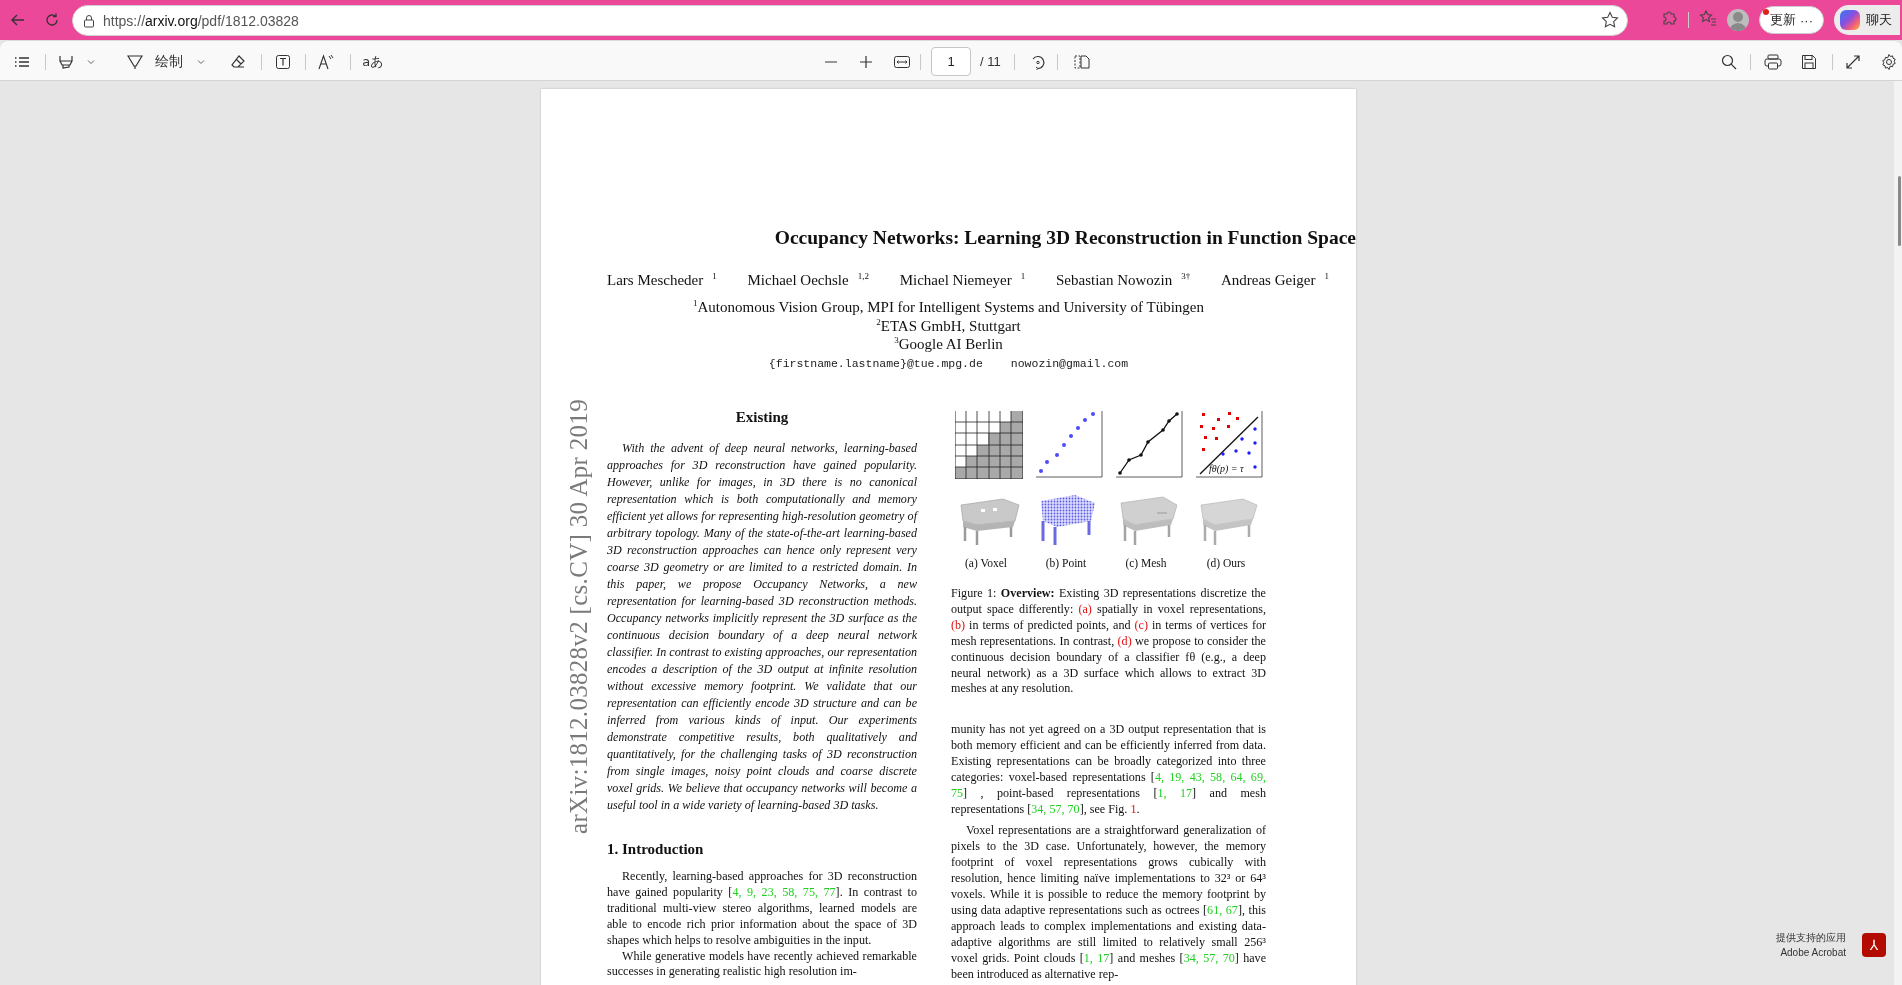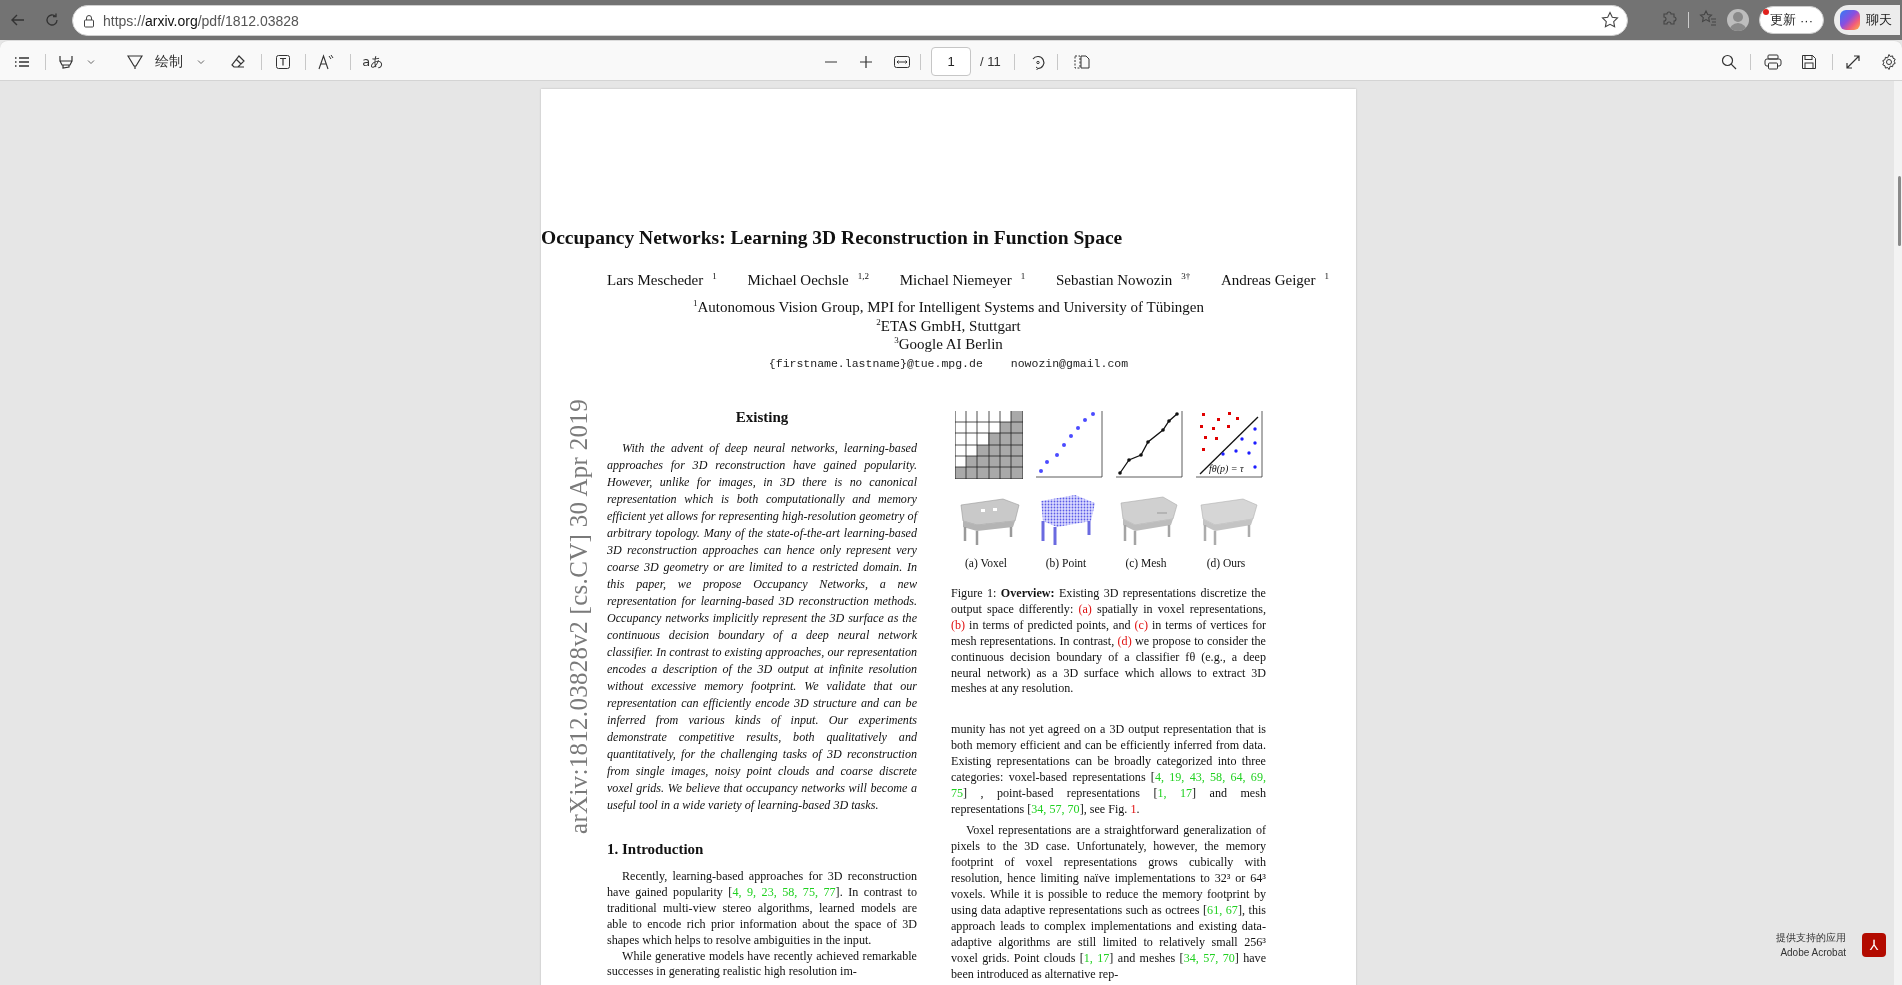--- a/index.html
+++ b/index.html
@@ -1,17 +1,17 @@
 <!DOCTYPE html>
 <html><head>
 <meta charset="utf-8">
 <style>
   * { box-sizing: border-box; margin: 0; padding: 0; }
   html, body { width: 1902px; height: 985px; overflow: hidden; background: #e6e6e6; font-family: "Liberation Sans", sans-serif; }
-  .browser-bar { position: absolute; top: 0; left: 0; width: 1902px; height: 40px; background: #737373; display: flex; align-items: center; }
+  .browser-bar { position: absolute; top: 0; left: 0; width: 1902px; height: 40px; background: #ec4899; display: flex; align-items: center; }
   .nav-btn { width: 32px; height: 32px; display: flex; align-items: center; justify-content: center; color: #333; cursor: pointer; }
   .address { position: absolute; left: 72px; top: 5px; width: 1556px; height: 31px; border: 1px solid #d0d0d0; border-radius: 16px; background: #fff; display: flex; align-items: center; padding-left: 10px; }
   .address .url { font-size: 14px; color: #555; margin-left: 8px; }
   .address .url b { color: #111; font-weight: normal; }
   .address .star { position: absolute; right: 8px; top: 5px; }
   .right-tools { position: absolute; left: 1660px; top: 4px; height: 32px; display: flex; align-items: center; gap: 10px; }
   .avatar { width: 22px; height: 22px; border-radius: 50%; background: #bdbdbd; position: relative; overflow: hidden; }
   .avatar .head { position: absolute; left: 6px; top: 3px; width: 10px; height: 10px; border-radius: 50%; background: #8a8a8a; }
   .avatar .body { position: absolute; left: 2px; top: 14px; width: 18px; height: 12px; border-radius: 9px 9px 0 0; background: #8a8a8a; }
   .avatar-dot { position: absolute; left: 1763px; top: 9px; width: 6px; height: 6px; border-radius: 50%; background: #e0201c; }
@@ -23,21 +23,21 @@
   .tb { position: absolute; top: 0; height: 41px; display: flex; align-items: center; justify-content: center; color: #333; font-size: 14px; cursor: pointer; }
   .sep { position: absolute; top: 13px; width: 1px; height: 16px; background: #c8c8c8; }
   .page-box { position: absolute; left: 931px; top: 6px; width: 40px; height: 29px; border: 1px solid #c6c6c6; border-radius: 4px; background: #fff; font-size: 13px; text-align: center; line-height: 27px; color: #222; }
   .page-total { position: absolute; left: 980px; top: 0; line-height: 41px; font-size: 13px; color: #333; }
 
   .viewer { position: absolute; top: 81px; left: 0; width: 1902px; height: 904px; background: #e6e6e6; }
   .scrollbar { position: absolute; right: 0; top: 81px; width: 8px; height: 904px; background: #f3f3f3; }
   .scroll-thumb { position: absolute; right: 1px; top: 95px; width: 3px; height: 70px; background: #8a8a8a; border-radius: 2px; }
 
   .page { position: absolute; left: 541px; top: 89px; width: 815px; height: 900px; background: #fff; box-shadow: 0 0 2px rgba(0,0,0,0.2); font-family: "Liberation Serif", serif; color: #111; }
-  .title { position: absolute; top: 138px; width: 100%; text-align: left; font-size: 19.5px; font-weight: bold; }
+  .title { position: absolute; top: 138px; width: 100%; text-align: right; font-size: 19.5px; font-weight: bold; }
   .authors { position: absolute; top: 182px; width: 100%; text-align: center; font-size: 15px; margin-left: 15px; }
   .authors span { margin: 0 9px; }
   .authors sup, .aff sup { font-size: 9px; }
   .aff { position: absolute; width: 100%; text-align: center; font-size: 15px; }
   .emails { position: absolute; top: 268px; width: 100%; text-align: center; font-family: Liberation Mono, monospace; font-size: 11.5px; color: #222; }
   .emails span { margin: 0 14px; }
   .arxiv-stamp { position: absolute; left: 24px; top: 745px; transform: rotate(-90deg); transform-origin: 0 0; font-size: 25px; color: #7a7a7a; white-space: nowrap; letter-spacing: 0.3px; }
 
   .col-left { position: absolute; left: 66px; top: 320px; width: 310px; }
   .col-right { position: absolute; left: 410px; width: 315px; }

